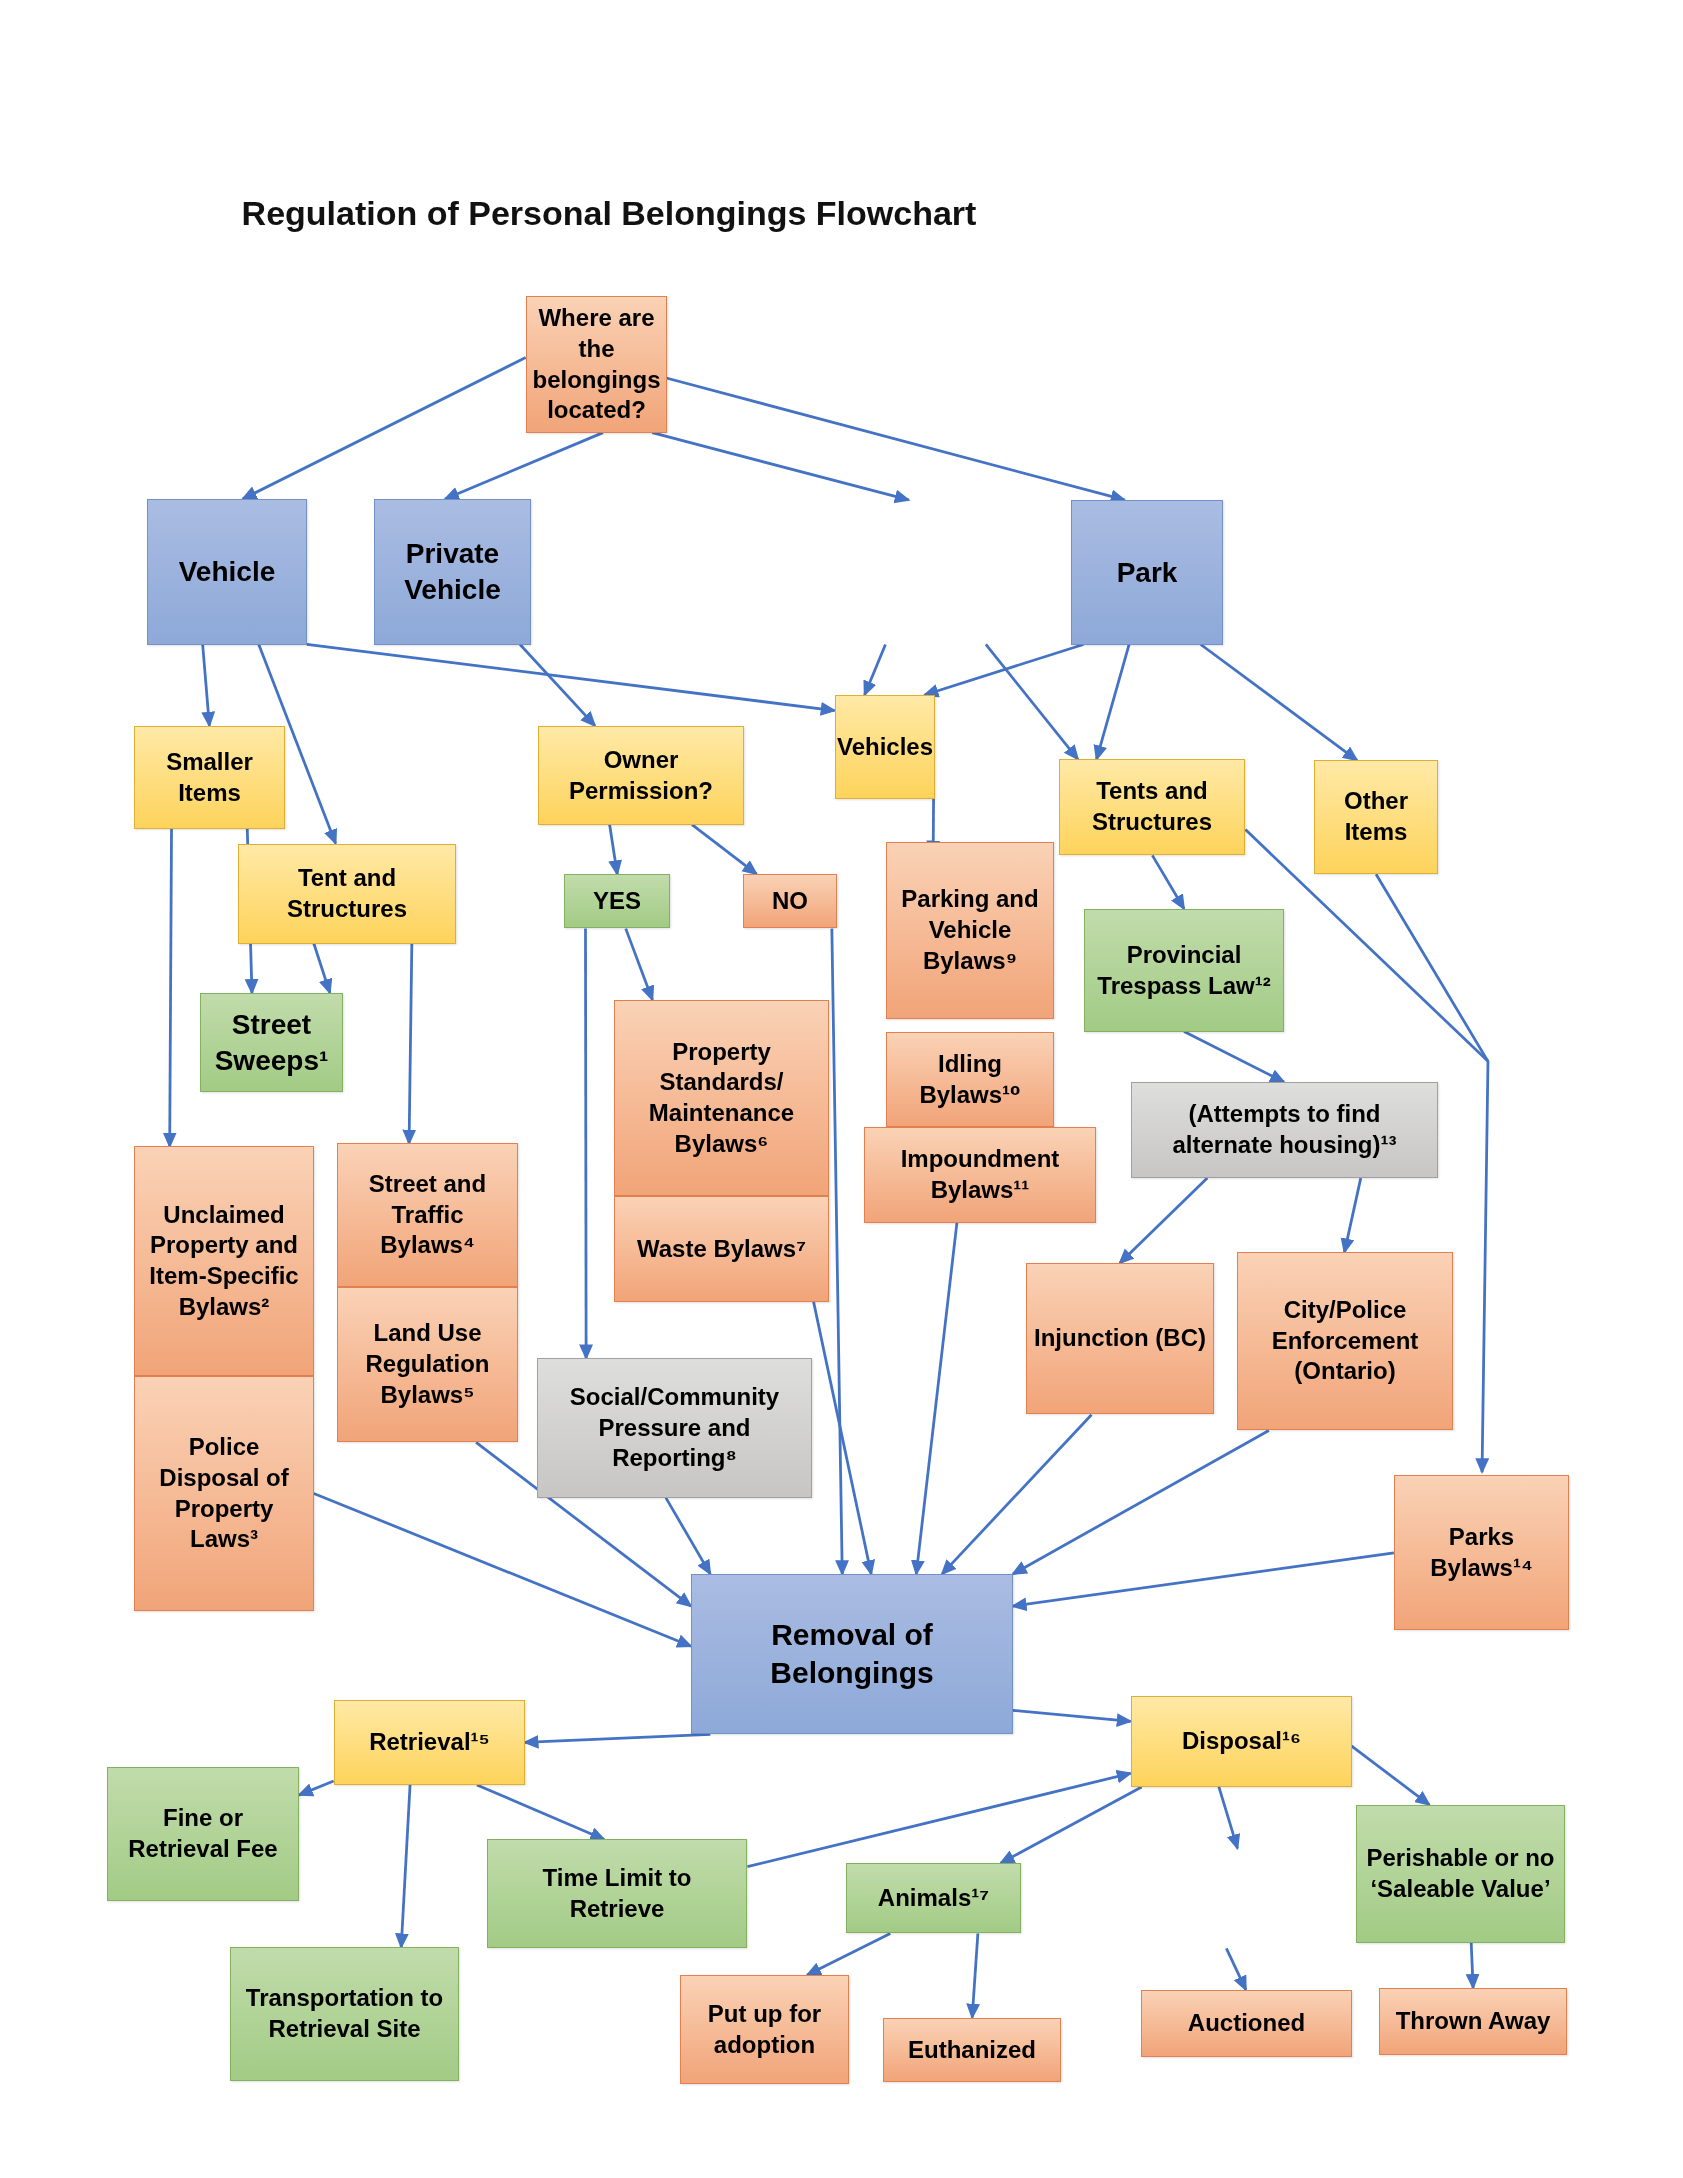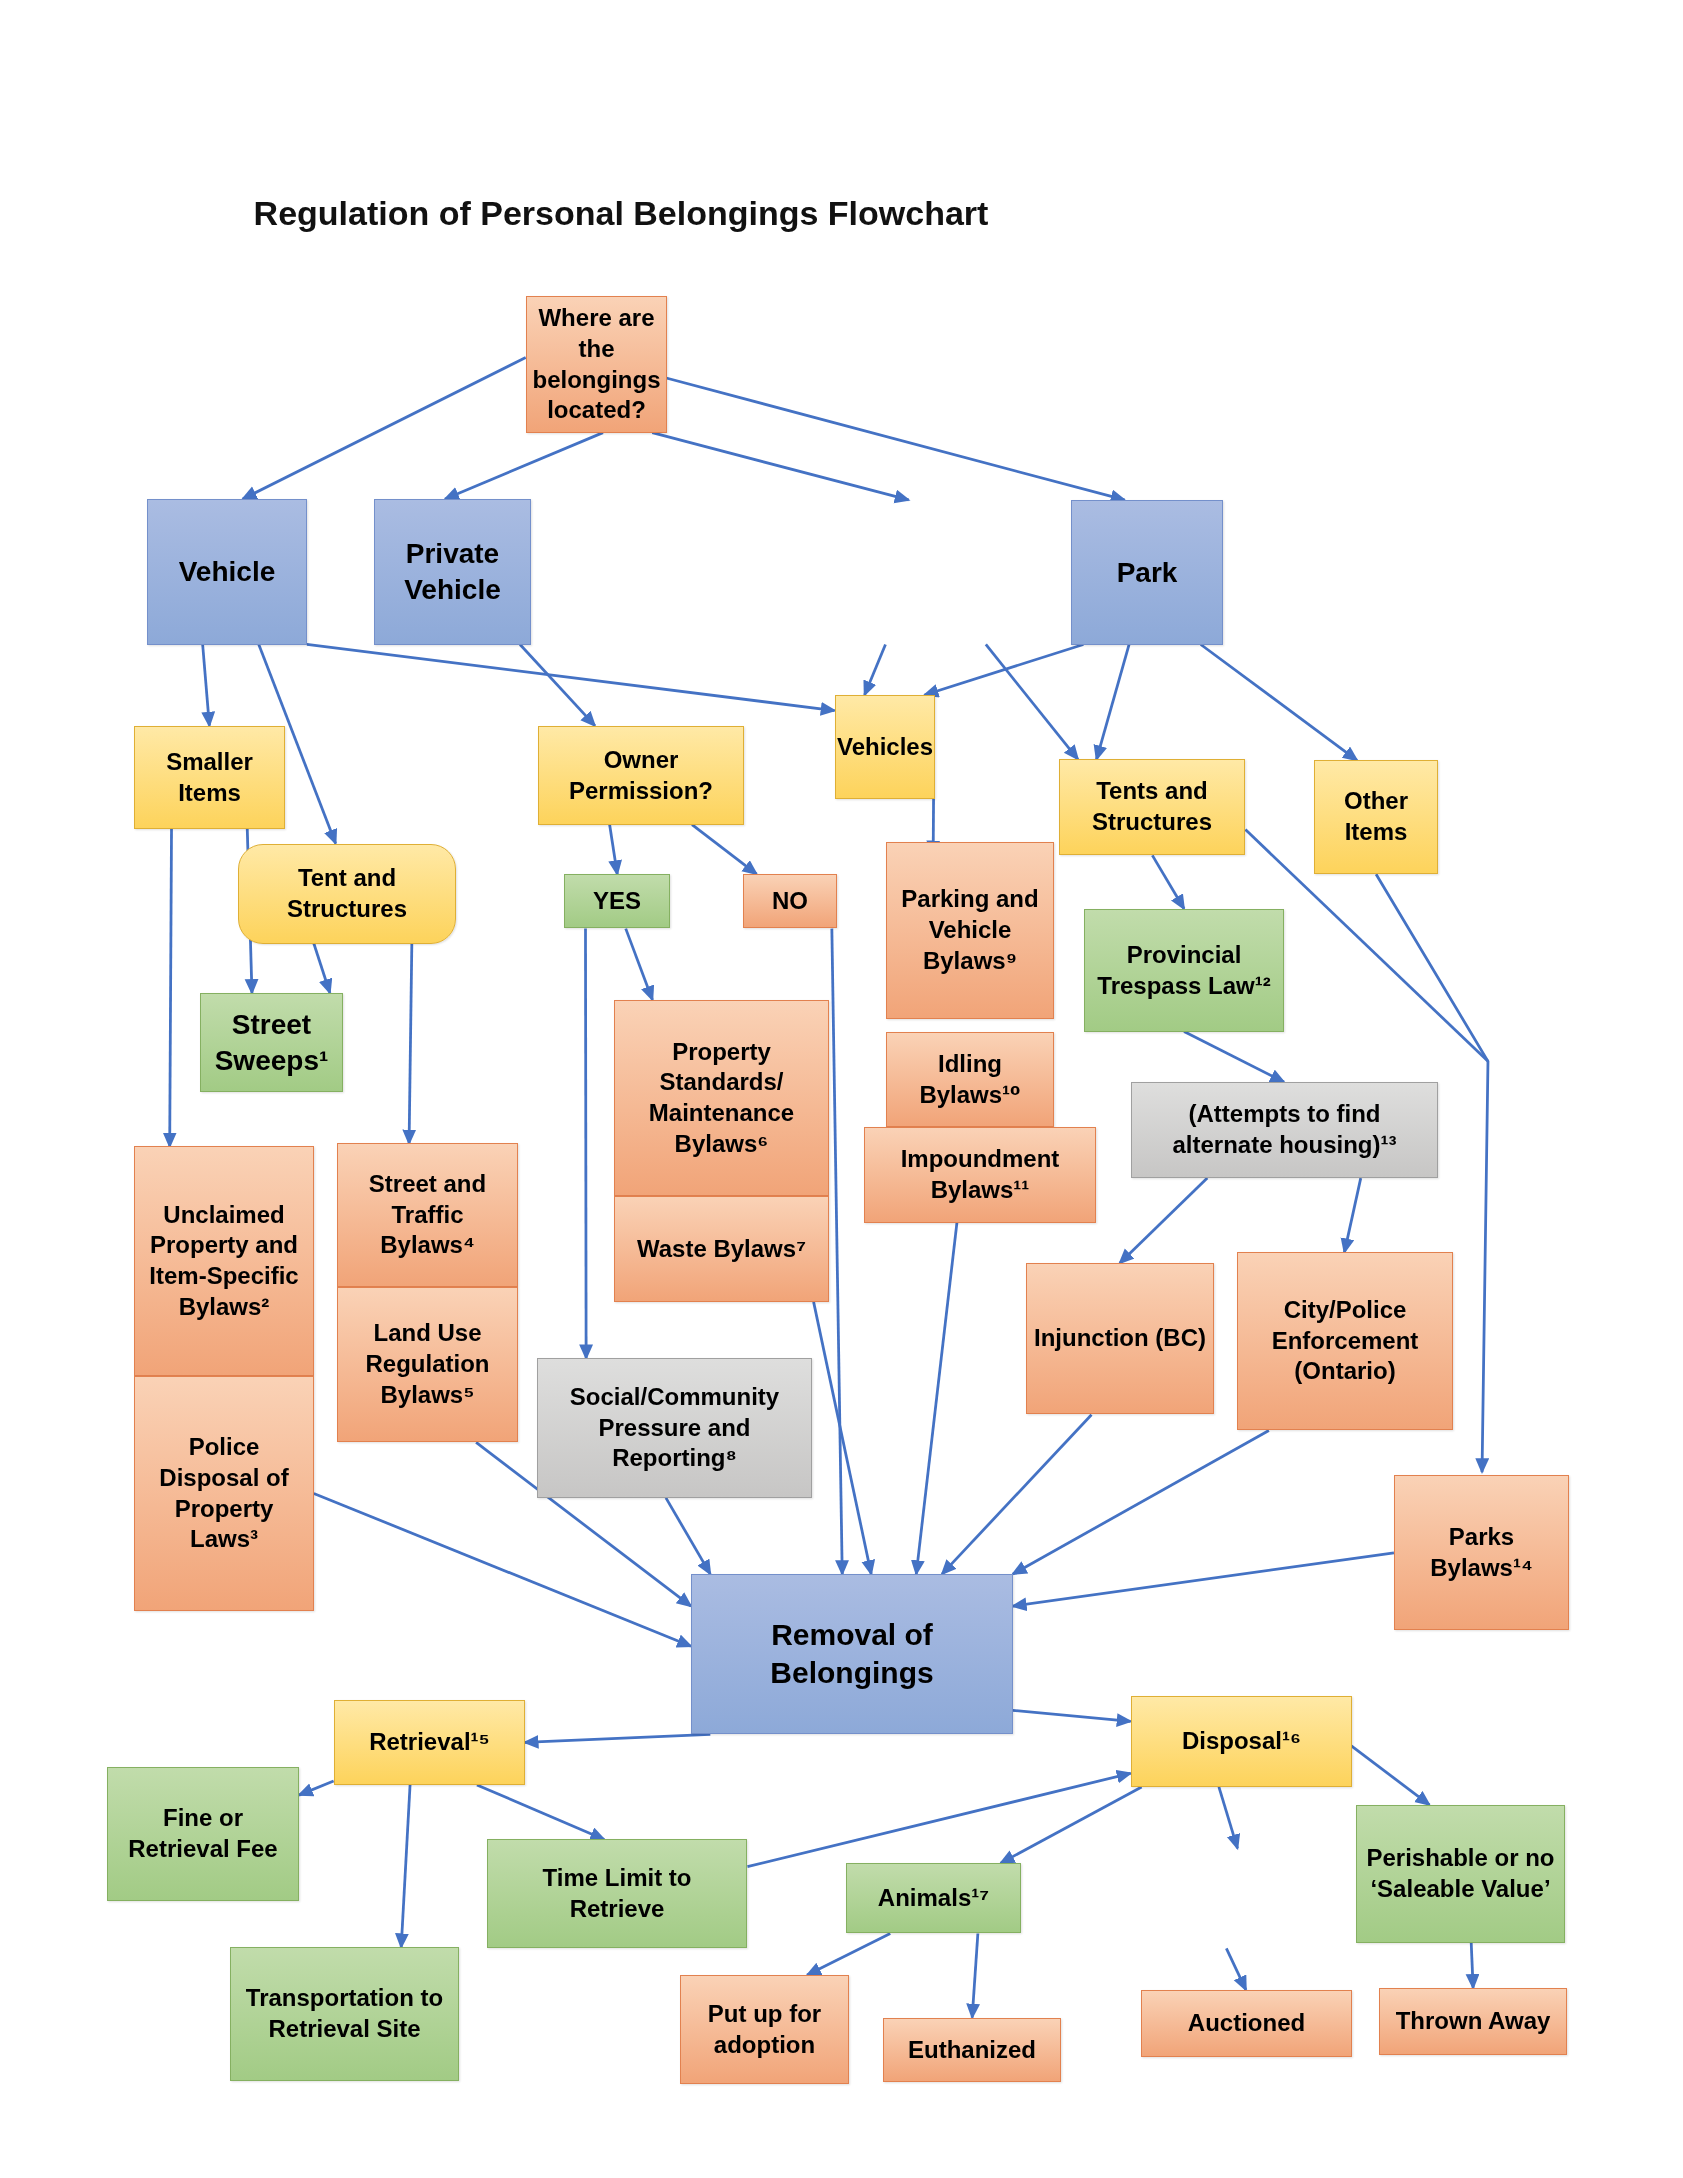--- a/index.html
+++ b/index.html
@@ -1,20 +1,20 @@
 <!DOCTYPE html>
 <html><head>
 <meta charset="utf-8">
 <style>
   html,body{margin:0;padding:0;background:#ffffff;}
   body{width:1683px;height:2178px;position:relative;overflow:hidden;
        font-family:"Liberation Sans","DejaVu Sans",sans-serif;}
   #canvas{position:absolute;left:0;top:0;width:1683px;height:2178px;background:#fff;}
   #edges{position:absolute;left:0;top:0;z-index:1;}
-  .title{position:absolute;left:12px;top:194px;width:1218px;text-align:center;
+  .title{position:absolute;left:0;top:194px;width:1218px;text-align:center;
          font-size:34px;font-weight:700;color:#111;letter-spacing:0px;z-index:2;}
   .node{position:absolute;z-index:2;display:flex;align-items:center;justify-content:center;
         text-align:center;font-weight:700;color:#000;line-height:1.28;
         padding:4px 6px;box-sizing:border-box;border:1.5px solid #999;
         box-shadow:1px 1px 2px rgba(0,0,0,0.12);}
 </style>
 </head>
 <body>
 
 <div id="canvas">
@@ -74,21 +74,21 @@
       <line x1="1238.75" y1="1968" x2="1258.5" y2="2010" stroke="#4472C4" stroke-width="2.8" marker-end="url(#ah)"></line>
       <line x1="1486.05" y1="1962" x2="1488" y2="2008" stroke="#4472C4" stroke-width="2.8" marker-end="url(#ah)"></line>
       <line x1="899.25" y1="1953" x2="815.25" y2="1995" stroke="#4472C4" stroke-width="2.8" marker-end="url(#ah)"></line>
       <line x1="987.75" y1="1953" x2="982" y2="2038" stroke="#4472C4" stroke-width="2.8" marker-end="url(#ah)"></line>
     </svg>
 <div class="node" style="left: 526px; top: 296px; width: 141px; height: 137px; font-size: 24px; background: linear-gradient(rgb(250, 210, 182), rgb(241, 164, 120)); border-color: rgb(226, 129, 79);">Where are the belongings located?</div>
     <div class="node" style="left: 147px; top: 499px; width: 160px; height: 146px; font-size: 28px; background: linear-gradient(rgb(170, 188, 226), rgb(141, 169, 216)); border-color: rgb(116, 144, 203);">Vehicle</div>
     <div class="node" style="left: 374px; top: 499px; width: 157px; height: 146px; font-size: 28px; background: linear-gradient(rgb(170, 188, 226), rgb(141, 169, 216)); border-color: rgb(116, 144, 203);">Private Vehicle</div>
     <div class="node" style="left: 1071px; top: 500px; width: 152px; height: 145px; font-size: 28px; background: linear-gradient(rgb(170, 188, 226), rgb(141, 169, 216)); border-color: rgb(116, 144, 203);">Park</div>
     <div class="node" style="left: 134px; top: 726px; width: 151px; height: 103px; font-size: 24px; background: linear-gradient(rgb(255, 233, 166), rgb(253, 211, 91)); border-color: rgb(223, 175, 53);">Smaller Items</div>
-    <div class="node" style="left: 238px; top: 844px; width: 218px; height: 100px; font-size: 24px; background: linear-gradient(rgb(255, 233, 166), rgb(253, 211, 91)); border-color: rgb(223, 175, 53); border-radius: 25px;">Tent and Structures</div>
+    <div class="node" style="left: 238px; top: 844px; width: 218px; height: 100px; font-size: 24px; background: linear-gradient(rgb(255, 233, 166), rgb(253, 211, 91)); border-color: rgb(223, 175, 53);">Tent and Structures</div>
     <div class="node" style="left: 200px; top: 993px; width: 143px; height: 99px; font-size: 28px; background: linear-gradient(rgb(193, 220, 171), rgb(162, 203, 133)); border-color: rgb(133, 176, 97);">Street Sweeps¹</div>
     <div class="node" style="left: 134px; top: 1146px; width: 180px; height: 230px; font-size: 24px; background: linear-gradient(rgb(250, 210, 182), rgb(241, 164, 120)); border-color: rgb(226, 129, 79);">Unclaimed Property and Item-Specific Bylaws²</div>
     <div class="node" style="left: 134px; top: 1376px; width: 180px; height: 235px; font-size: 24px; background: linear-gradient(rgb(250, 210, 182), rgb(241, 164, 120)); border-color: rgb(226, 129, 79);">Police Disposal of Property Laws³</div>
     <div class="node" style="left: 337px; top: 1143px; width: 181px; height: 144px; font-size: 24px; background: linear-gradient(rgb(250, 210, 182), rgb(241, 164, 120)); border-color: rgb(226, 129, 79);">Street and Traffic Bylaws⁴</div>
     <div class="node" style="left: 337px; top: 1287px; width: 181px; height: 155px; font-size: 24px; background: linear-gradient(rgb(250, 210, 182), rgb(241, 164, 120)); border-color: rgb(226, 129, 79);">Land Use Regulation Bylaws⁵</div>
     <div class="node" style="left: 538px; top: 726px; width: 206px; height: 99px; font-size: 24px; background: linear-gradient(rgb(255, 233, 166), rgb(253, 211, 91)); border-color: rgb(223, 175, 53);">Owner Permission?</div>
     <div class="node" style="left: 564px; top: 874px; width: 106px; height: 54px; font-size: 24px; background: linear-gradient(rgb(193, 220, 171), rgb(162, 203, 133)); border-color: rgb(133, 176, 97);">YES</div>
     <div class="node" style="left: 743px; top: 874px; width: 94px; height: 54px; font-size: 24px; background: linear-gradient(rgb(250, 210, 182), rgb(241, 164, 120)); border-color: rgb(226, 129, 79);">NO</div>
     <div class="node" style="left: 614px; top: 1000px; width: 215px; height: 196px; font-size: 24px; background: linear-gradient(rgb(250, 210, 182), rgb(241, 164, 120)); border-color: rgb(226, 129, 79);">Property Standards/ Maintenance Bylaws⁶</div>
     <div class="node" style="left: 614px; top: 1196px; width: 215px; height: 106px; font-size: 24px; background: linear-gradient(rgb(250, 210, 182), rgb(241, 164, 120)); border-color: rgb(226, 129, 79);">Waste Bylaws⁷</div>

